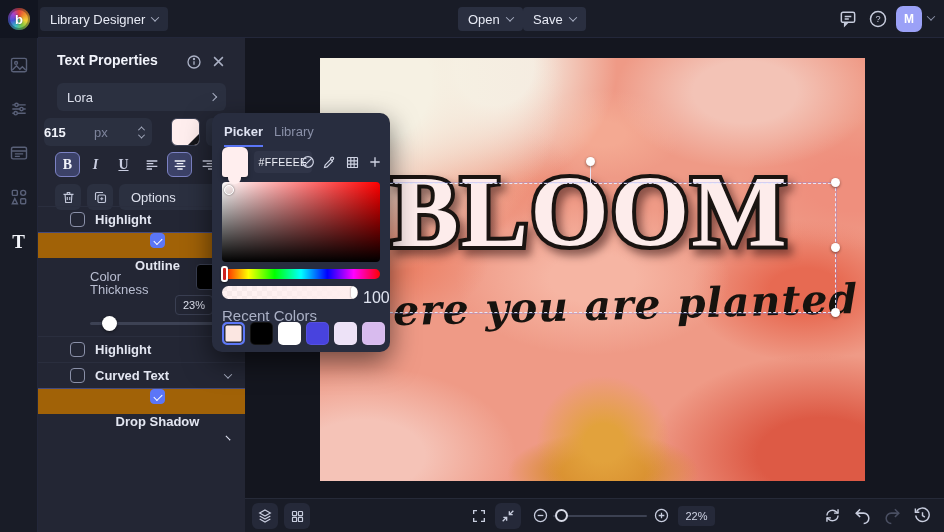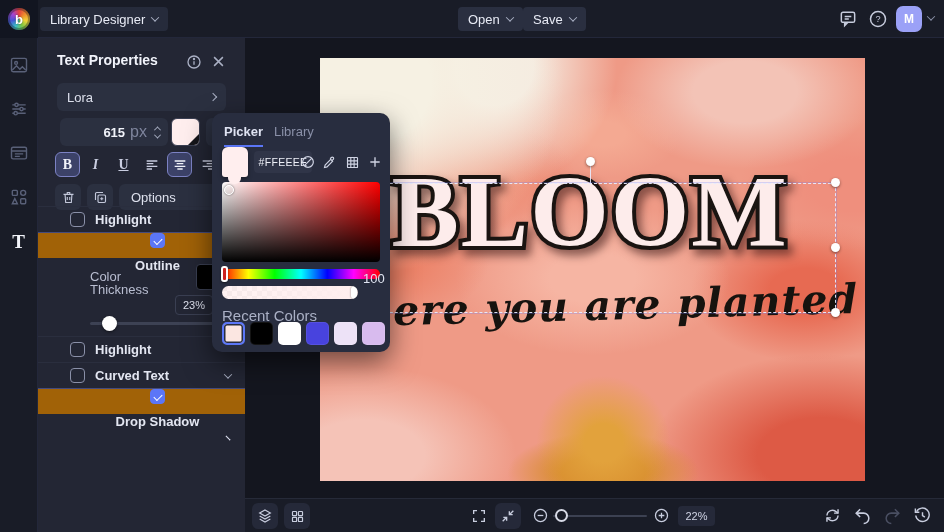--- a/index.html
+++ b/index.html
@@ -39,24 +39,24 @@
   .rail-item.active { color:#f2f4fa; }
   .rail-text-glyph { font-family:"Liberation Serif", serif; font-size:19px; font-weight:bold; line-height:1; }
 
   
   .panel { left:38px; top:38px; width:207px; height:494px; background:#232634; z-index:10; }
   .panel-title { left:19px; top:14px; font-size:14px; font-weight:bold; color:#f1f3fa; }
   .panel-icon { width:16px; height:16px; color:#aab0c4; cursor:pointer; }
   .select-box { left:19px; top:45px; width:169px; height:28px; background:#2b3040; border-radius:6px;
     display:flex; align-items:center; padding:0 10px; color:#dde0ec; cursor:pointer; }
   .select-box .chev { margin-left:auto; }
-  .size-input { left:22px; top:80px; width:108px; height:28px; background:#2b3040; border-radius:6px;
-    display:flex; align-items:center; justify-content:flex-end; padding-right:8px; cursor:text; }
+  .size-input { left:6px; top:80px; width:108px; height:28px; background:#2b3040; border-radius:6px;
+    display:flex; align-items:center; justify-content:space-between; padding-right:8px; cursor:text; }
   .size-val { color:#f1f3fa; font-weight:bold; font-size:13px; }
-  .size-unit { color:#7e849c; font-size:16px; margin-left:5px; }
+  .size-unit { color:#7e849c; font-size:13px; margin-left:5px; }
   .stepper { display:flex; flex-direction:column; gap:3px; margin-left:8px; }
   .stepper .chev { width:5px; height:5px; }
   .chev-up { transform:rotate(-135deg) translate(-1px,-1px); }
   .font-color-btn { left:133px; top:80px; width:29px; height:28px; border-radius:6px; border:1px solid #3a3f52;
     cursor:pointer; overflow:hidden; }
   .font-color-btn .fold { position:absolute; right:-1px; bottom:-1px; width:13px; height:13px; background:#15151a;
     clip-path:polygon(100% 0, 100% 100%, 0 100%); }
   .hidden-btn { left:168px; top:80px; width:28px; height:28px; background:#2b3040; border-radius:6px; cursor:pointer; }
   .style-row { left:17px; top:114px; display:flex; gap:3px; }
   .sbtn { width:25px; height:25px; border-radius:6px; display:flex; align-items:center; justify-content:center;
@@ -109,21 +109,21 @@
     border:1.8px solid #fff; box-shadow:0 0 2px rgba(0,0,0,.6); }
   .pp-hue { left:10px; top:156px; width:158px; height:10px; border-radius:5px;
     background:linear-gradient(to right,#f00,#ff0,#0f0,#0ff,#00f,#f0f,#f00); cursor:pointer; }
   .pp-hue-handle { position:absolute; left:-1px; top:-3px; width:7px; height:16px; border-radius:3px; background:#c22;
     border:2px solid #fff; box-shadow:0 1px 2px rgba(0,0,0,.5); cursor:grab; }
   .pp-alpha { left:10px; top:173px; width:136px; height:13px; border-radius:7px; overflow:hidden; cursor:pointer;
     background-image: linear-gradient(to right, rgba(255,238,238,.75), #ffeeee),
       repeating-conic-gradient(#ffffff 0 25%, #d8d8d8 0 50%); background-size:auto, 10px 10px; }
   .pp-alpha-handle { position:absolute; right:1px; top:0; width:6px; height:13px; border-radius:3px; background:#fff;
     box-shadow:0 0 2px rgba(0,0,0,.5); cursor:grab; }
-  .pp-alpha-val { left:151px; top:158px; font-size:13px; color:#dfe3f0; }
+  .pp-alpha-val { left:151px; top:176px; font-size:16px; color:#dfe3f0; }
   .pp-recent-label { left:10px; top:194px; font-size:15px; color:#aab0c5; }
   .pp-swatches { left:10px; top:209px; display:flex; gap:5px; }
   .pp-sw { width:23px; height:23px; border-radius:5px; cursor:pointer; border:1px solid rgba(255,255,255,.08); }
   .pp-sw.selected { border:2px solid #5b76f7; box-shadow: inset 0 0 0 1.5px #282d3f; }
 
   
   .canvas-area { left:245px; top:38px; width:699px; height:460px; background:#14161f; z-index:1; overflow:hidden; }
   .artboard { left:75px; top:20px; width:545px; height:423px; overflow:hidden;
     background-color:#ef9a86;
     background-image:

